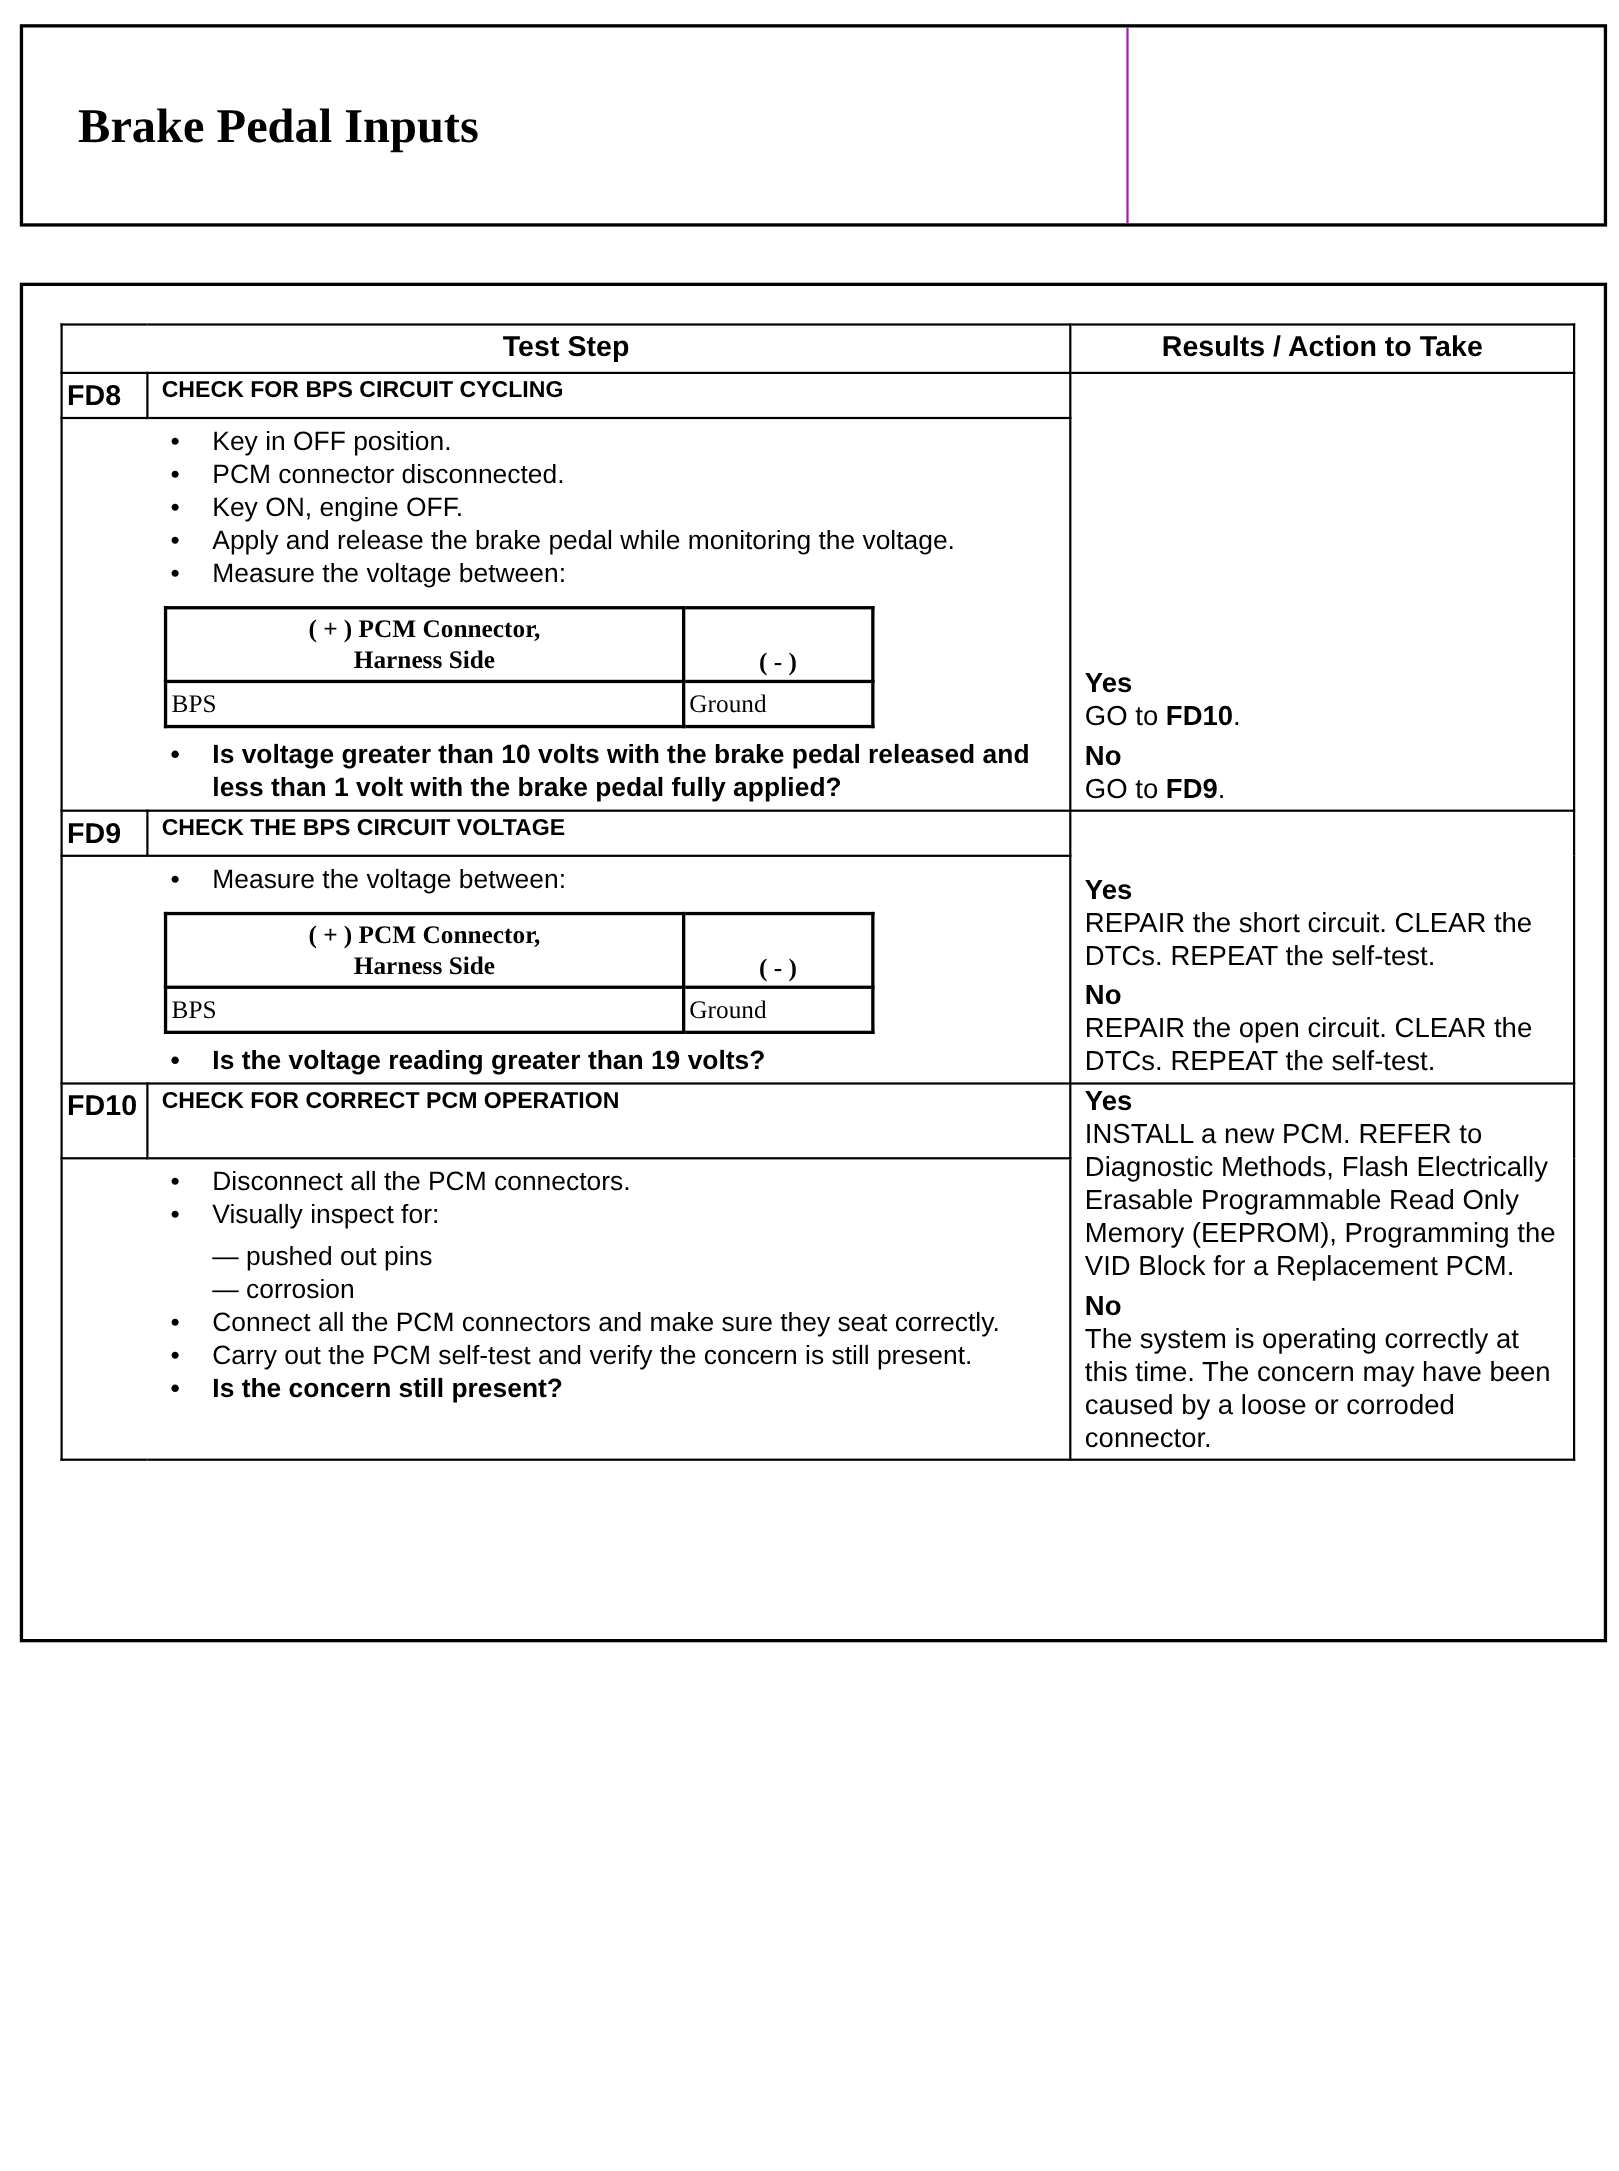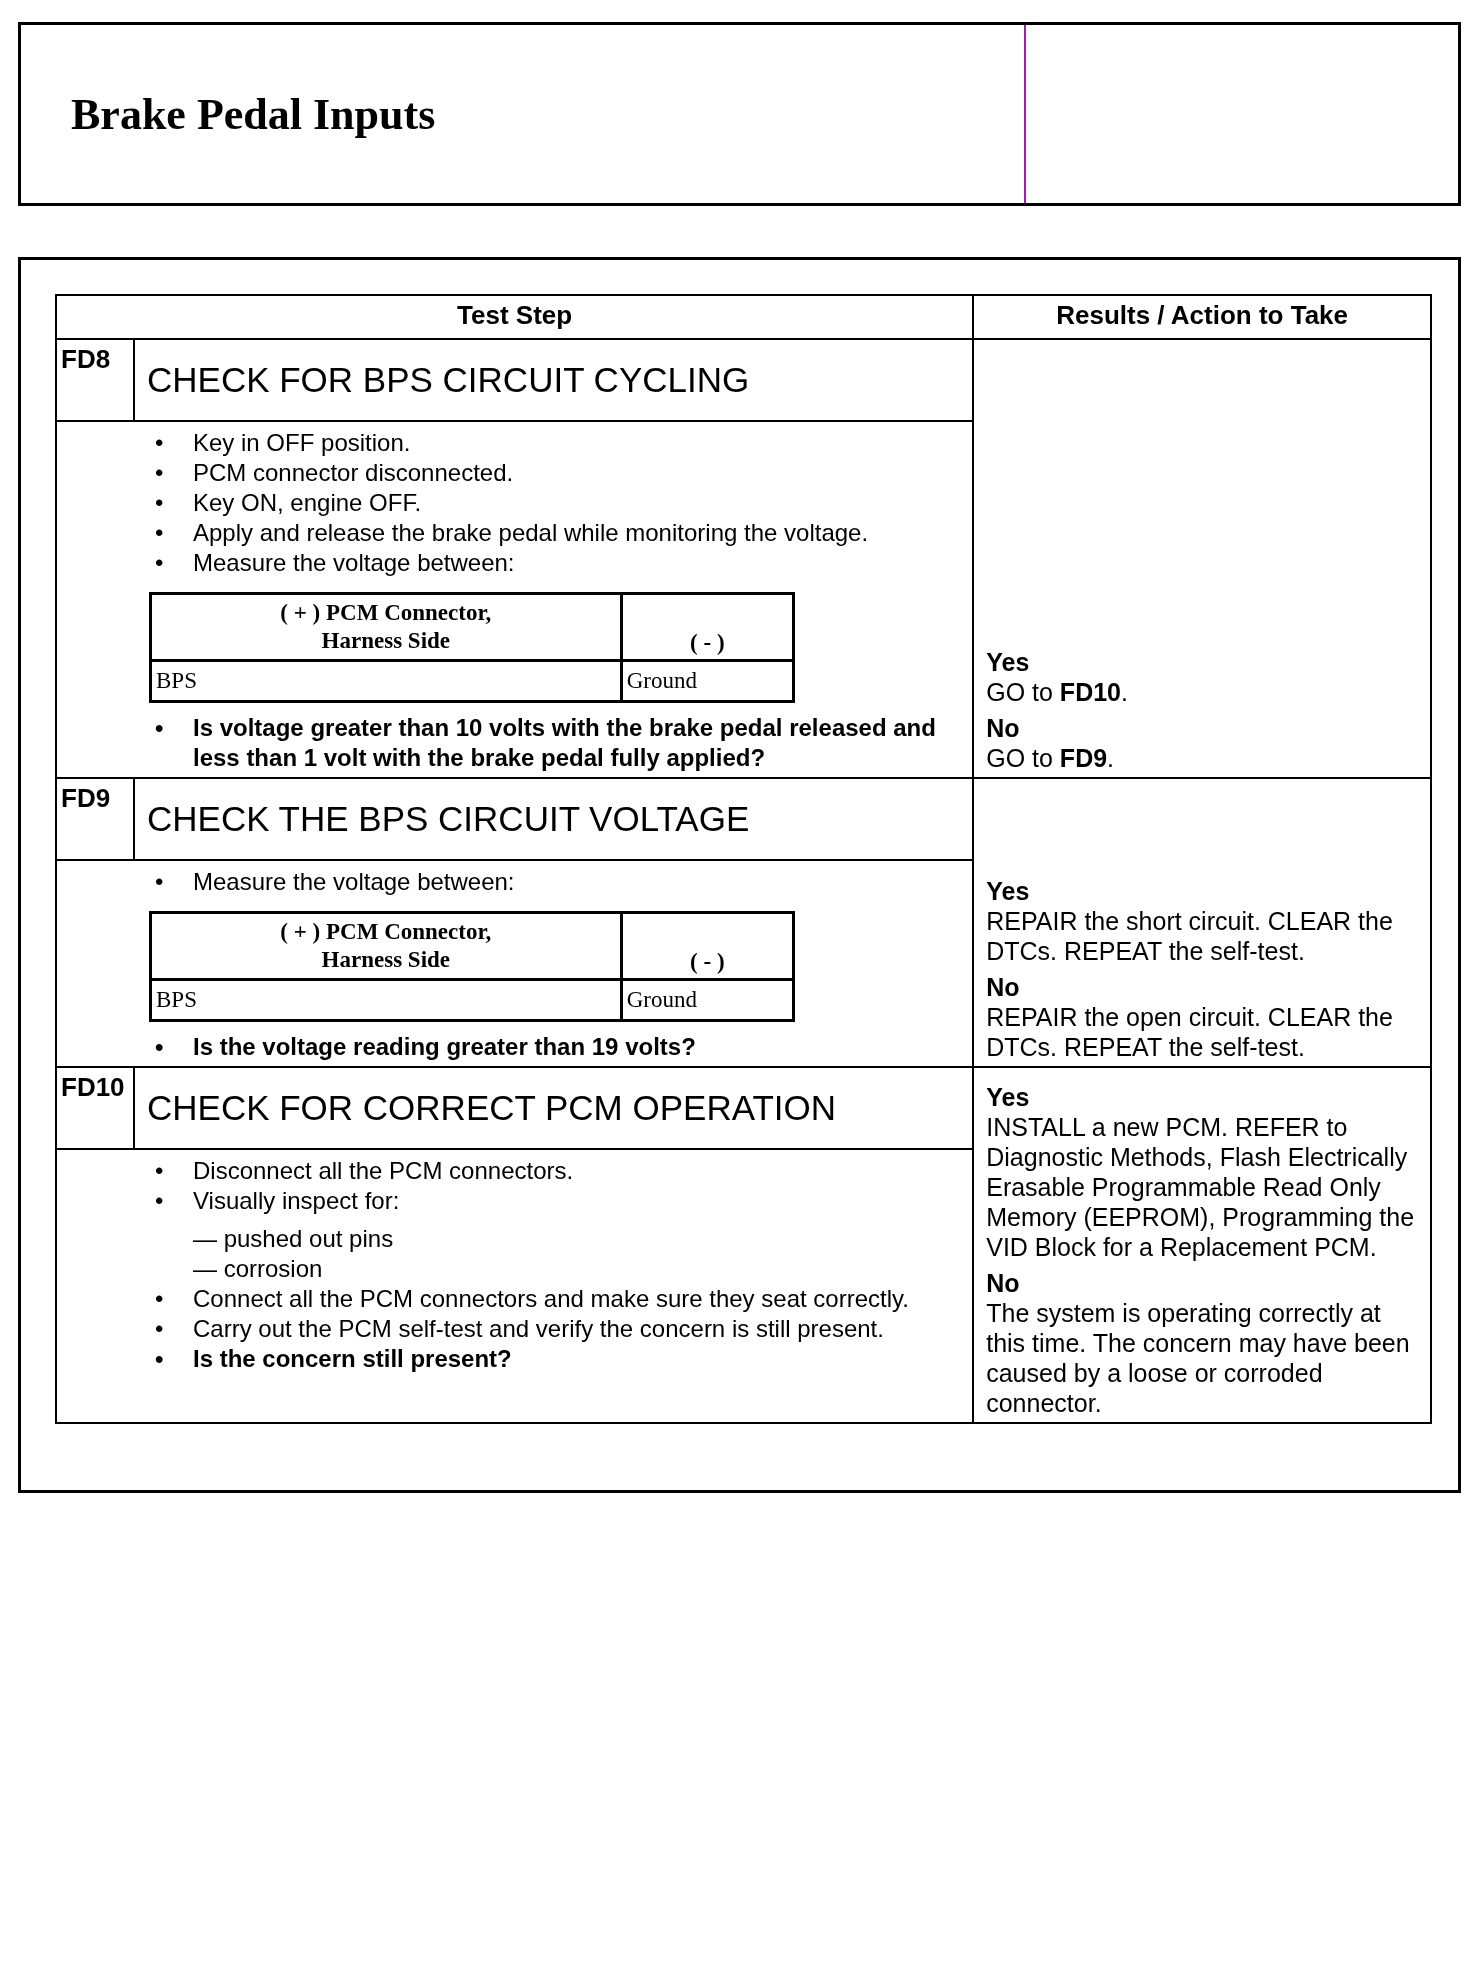--- a/index.html
+++ b/index.html
@@ -9,21 +9,21 @@
   .header-title { flex: 0 0 1005px; border-right: 2px solid #a21caf; display: flex; align-items: center; padding-left: 50px; box-sizing: border-box; font-family: "Liberation Serif", serif; font-weight: bold; font-size: 44px; }
   .header-code { flex: 1; display: flex; align-items: center; justify-content: center; font-family: "Liberation Serif", serif; font-weight: bold; font-size: 44px; }
 
   .body-box { position: absolute; left: 18px; top: 257px; width: 1443px; height: 1236px; border: 3px solid #000; box-sizing: border-box; }
 
   table.main { position: absolute; left: 34px; top: 34px; width: 1377px; border-collapse: collapse; font-size: 24px; }
   table.main td, table.main th { border: 2px solid #000; vertical-align: top; }
   table.main th { font-weight: bold; font-size: 26px; text-align: center; padding: 4px 6px; height: 34px; }
 
   .step-id { width: 78px; font-weight: bold; font-size: 26px; text-align: left; padding: 4px 4px; box-sizing: border-box; }
-  .step-title { font-weight: normal; font-size: 35px; padding: 20px 12px; }
+  .step-title { font-weight: bold; font-size: 21px; padding: 3px 12px; }
   .step-body { padding: 6px 10px 4px 92px; line-height: 30px; }
 
   ul.bul { list-style: none; margin: 0; padding: 0; }
   ul.bul li { position: relative; padding-left: 44px; }
   ul.bul li::before { content: "•"; position: absolute; left: 6px; top: 0; font-size: 24px; }
   ul.bul li.q { font-weight: bold; }
   .dashes { padding-left: 44px; margin: 8px 0 0 0; }
 
   table.conn { border-collapse: collapse; margin: 14px 0 10px 0; width: 646px; font-size: 23px; }
   table.conn td { border: 2px solid #000; padding: 2px 4px; font-family: Liberation Serif, serif; }

